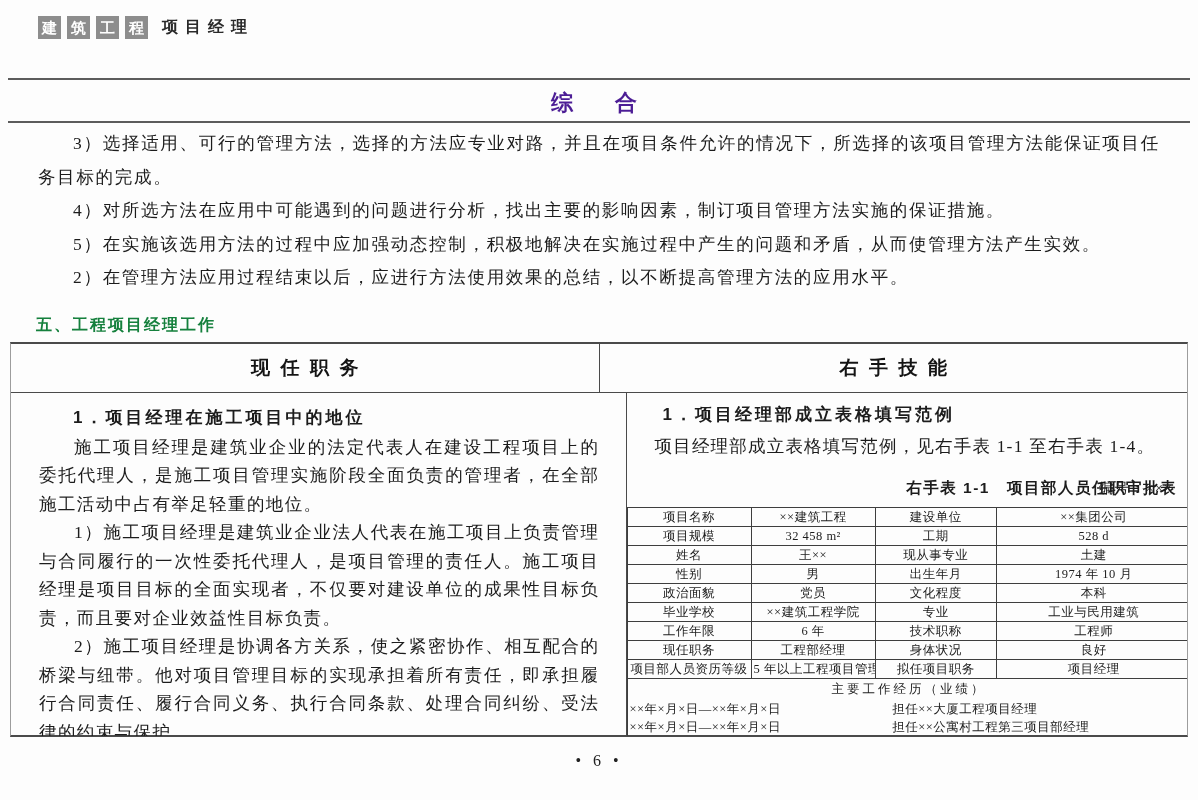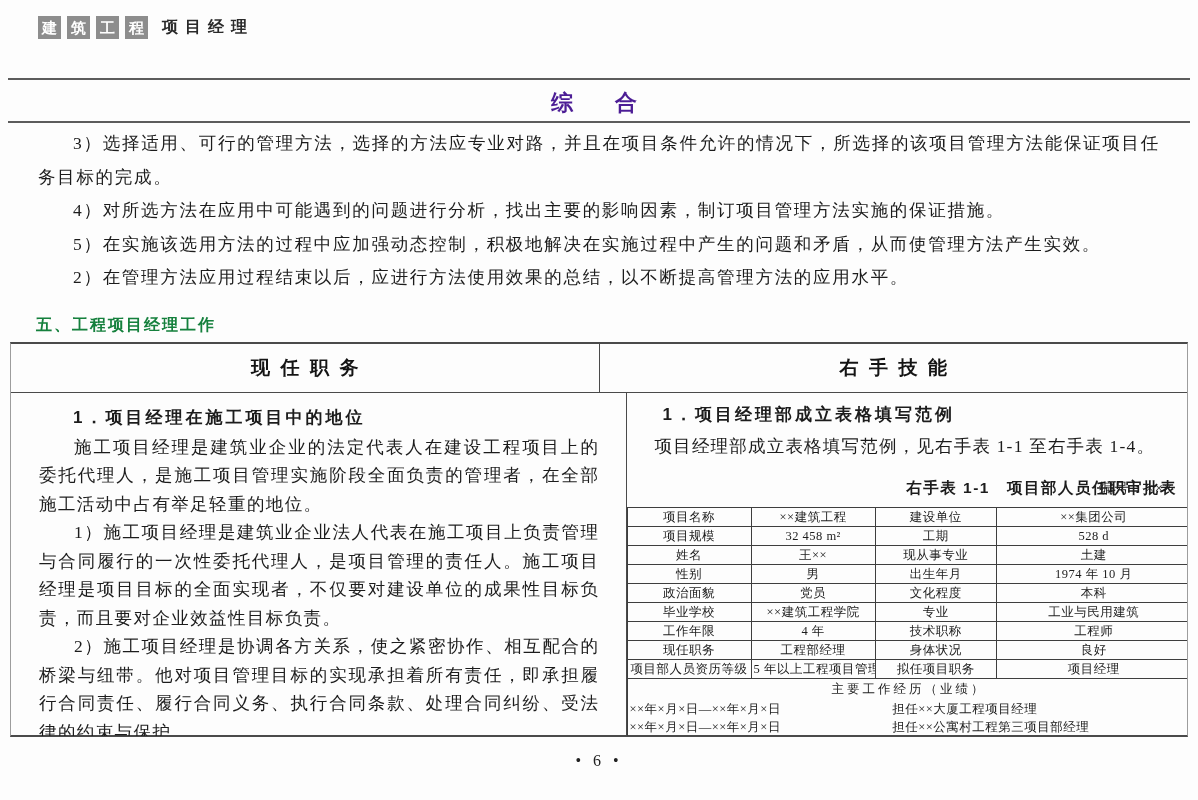--- a/index.html
+++ b/index.html
@@ -170,21 +170,21 @@
             <td>本科</td>
           </tr>
           <tr>
             <td>毕业学校</td>
             <td>××建筑工程学院</td>
             <td>专业</td>
             <td>工业与民用建筑</td>
           </tr>
           <tr>
             <td>工作年限</td>
-            <td>4 年</td>
+            <td>6 年</td>
             <td>技术职称</td>
             <td>工程师</td>
           </tr>
           <tr>
             <td>现任职务</td>
             <td>工程部经理</td>
             <td>身体状况</td>
             <td>良好</td>
           </tr>
           <tr>

